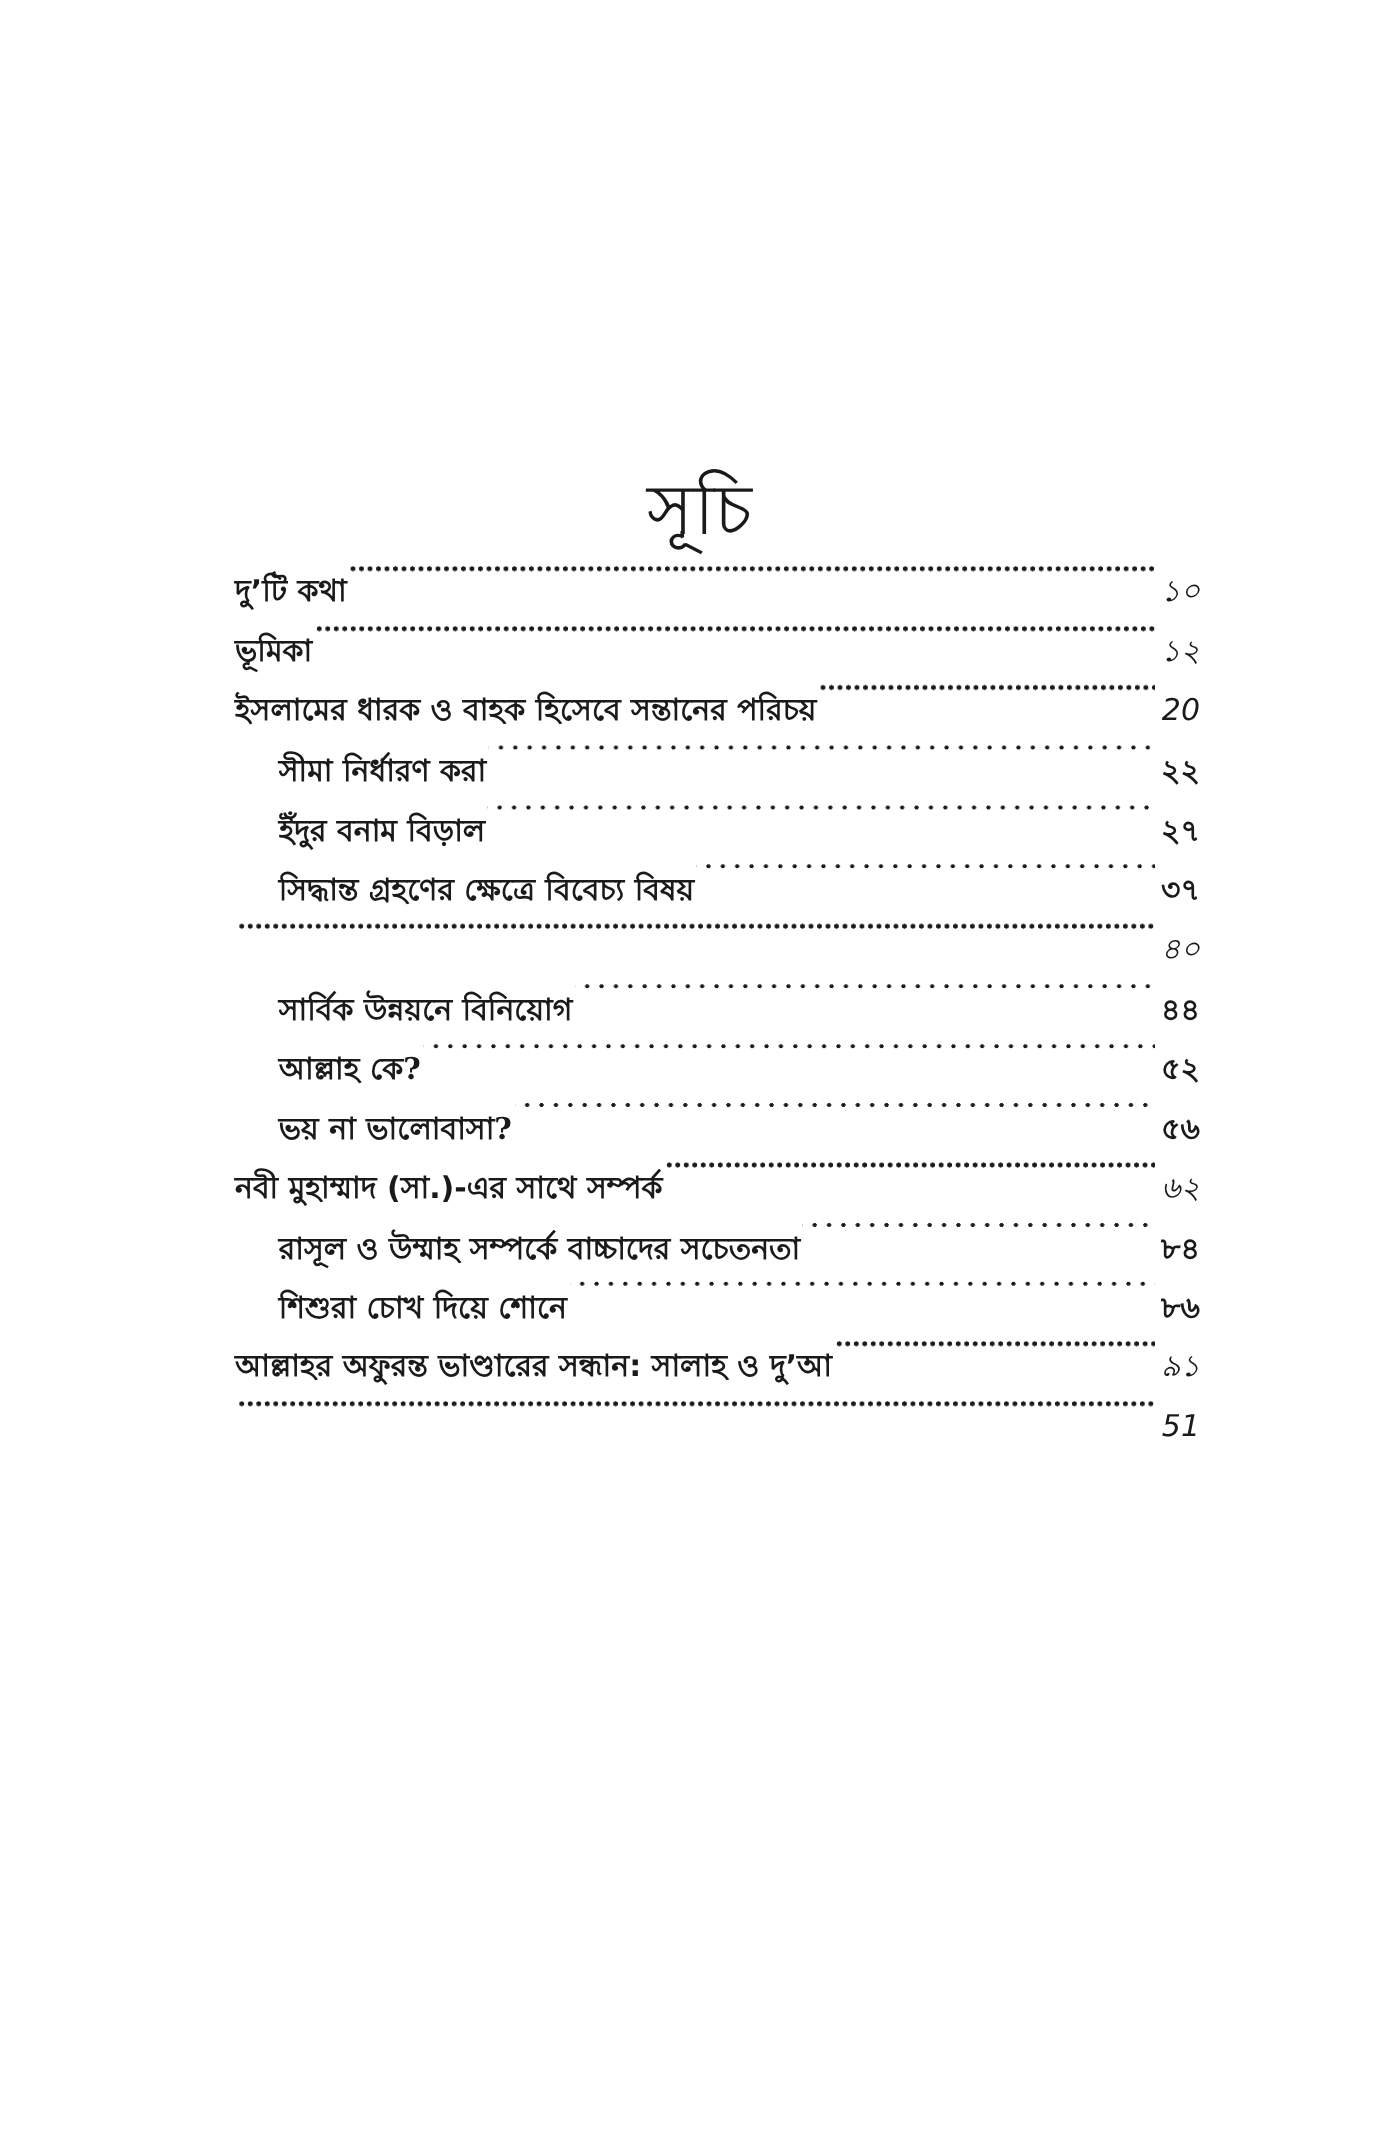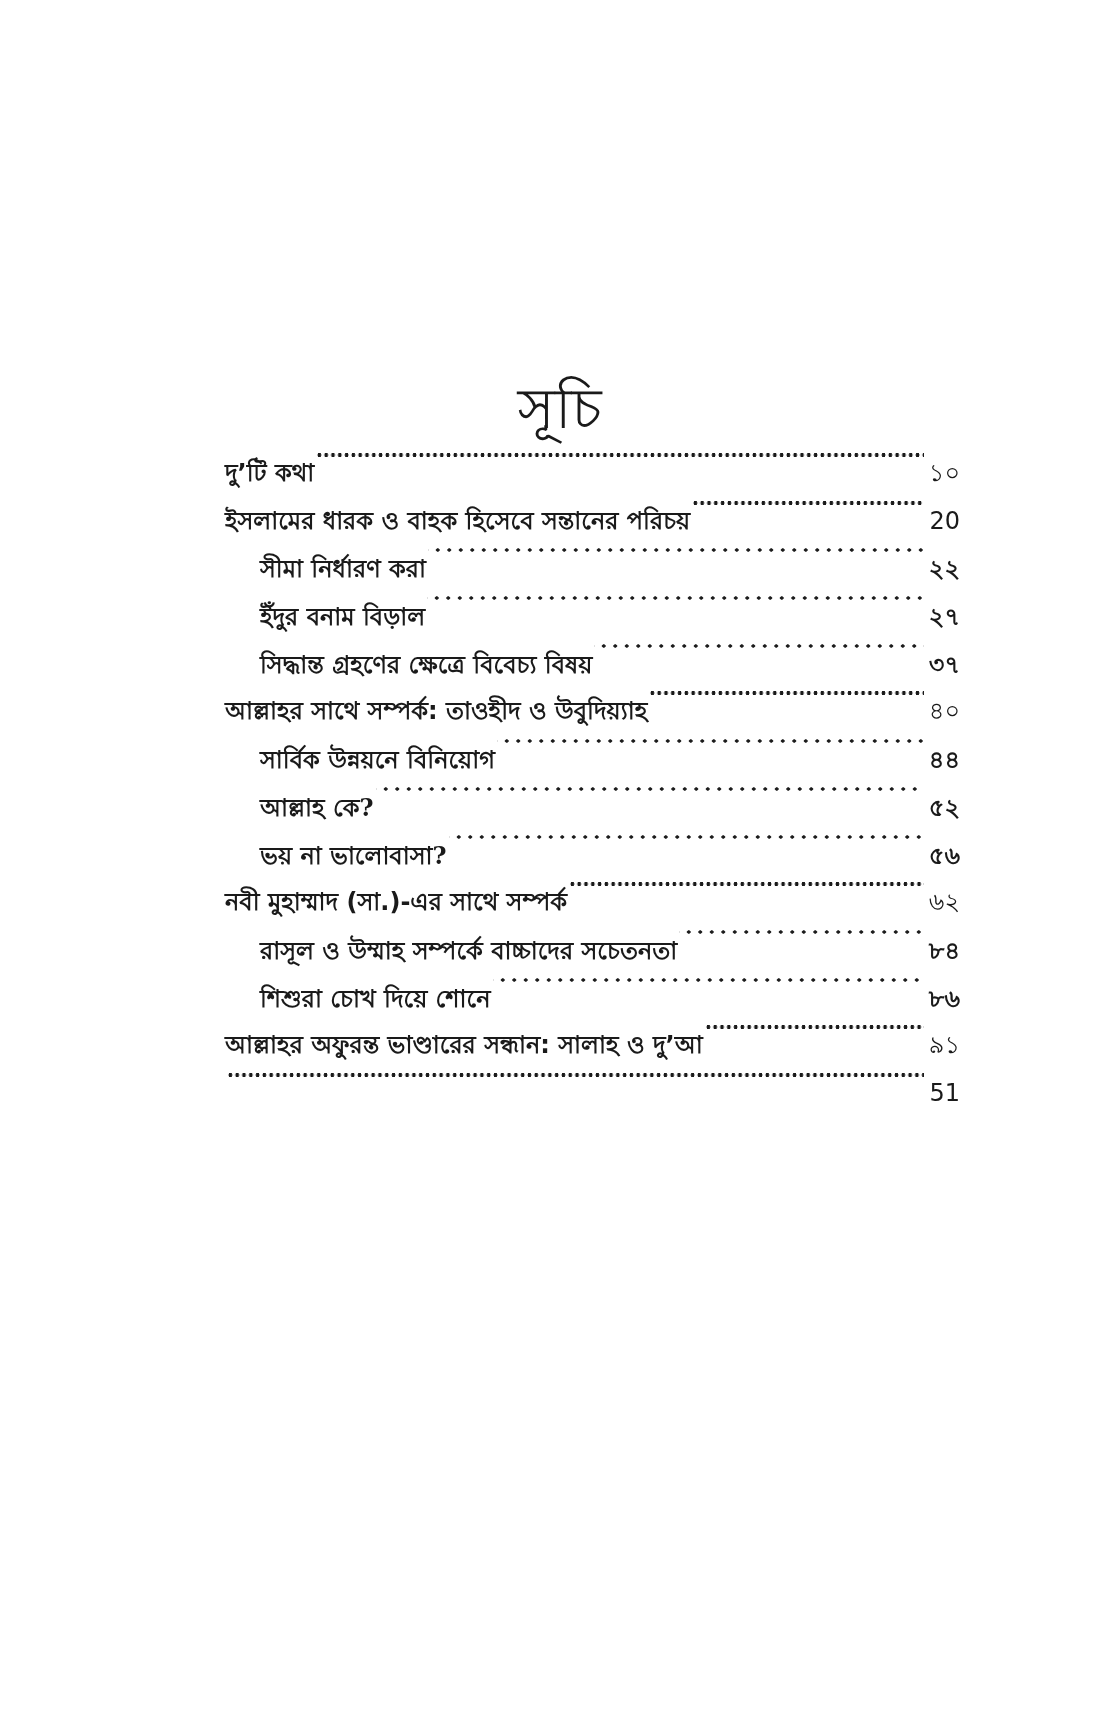--- a/index.html
+++ b/index.html
@@ -29,25 +29,24 @@
       letter-spacing: 1px;
     }
     .toc {
       position: absolute;
       left: 188px;
       top: 450px;
       width: 772px;
     }
     .toc-row {
       display: flex;
-      align-items: flex-start;
+      align-items: flex-end;
       height: 47.7px;
       line-height: 47.7px;
       white-space: nowrap;
-      margin-left: 37px;
     }
     .toc-row.level-1 {
       font-weight: bold;
       font-size: 24px;
     }
     .toc-row.level-2 {
       padding-left: 35px;
       font-weight: bold;
       font-size: 24px;
       font-family: "DejaVu Serif", "Liberation Serif", serif;
@@ -76,32 +75,37 @@
       background-size: 11.5px 6px;
       background-repeat: repeat-x;
       background-position: 4px 100%;
       height: 8px;
     }
     .toc-page {
       flex: 0 0 auto;
       text-align: right;
       min-width: 34px;
     }
-    .level-1 .toc-page { font-weight: normal; }
+    .level-1 .toc-page { font-weight: normal; font-style: italic; }
   </style>
 </head>
 <body>
 
 <h1 class="page-title">সূচি</h1>
 
 <div class="toc">
   <div class="toc-row level-1">
     <span class="toc-label">দু’টি কথা</span>
     <span class="toc-leader"></span>
     <span class="toc-page">১০</span>
+  </div>
+  <div class="toc-row level-1">
+    <span class="toc-label">ভূমিকা</span>
+    <span class="toc-leader"></span>
+    <span class="toc-page">১২</span>
   </div>
   <div class="toc-row level-1">
     <span class="toc-label">ইসলামের ধারক ও বাহক হিসেবে সন্তানের পরিচয়</span>
     <span class="toc-leader"></span>
     <span class="toc-page">20</span>
   </div>
   <div class="toc-row level-2">
     <span class="toc-label">সীমা নির্ধারণ করা</span>
     <span class="toc-leader"></span>
     <span class="toc-page">২২</span>
@@ -110,21 +114,20 @@
     <span class="toc-label">ইঁদুর বনাম বিড়াল</span>
     <span class="toc-leader"></span>
     <span class="toc-page">২৭</span>
   </div>
   <div class="toc-row level-2">
     <span class="toc-label">সিদ্ধান্ত গ্রহণের ক্ষেত্রে বিবেচ্য বিষয়</span>
     <span class="toc-leader"></span>
     <span class="toc-page">৩৭</span>
   </div>
   <div class="toc-row level-1">
-    <span class="toc-label">আল্লাহর সাথে সম্পর্ক: তাওহীদ ও উবুদিয়্যাহ</span>
     <span class="toc-leader"></span>
     <span class="toc-page">৪০</span>
   </div>
   <div class="toc-row level-2">
     <span class="toc-label">সার্বিক উন্নয়নে বিনিয়োগ</span>
     <span class="toc-leader"></span>
     <span class="toc-page">৪৪</span>
   </div>
   <div class="toc-row level-2">
     <span class="toc-label">আল্লাহ কে?</span>

